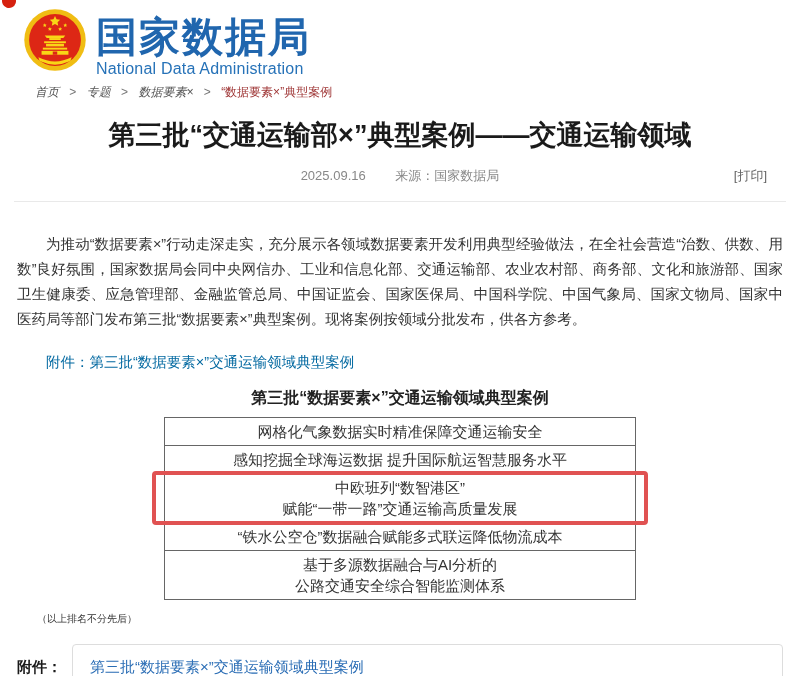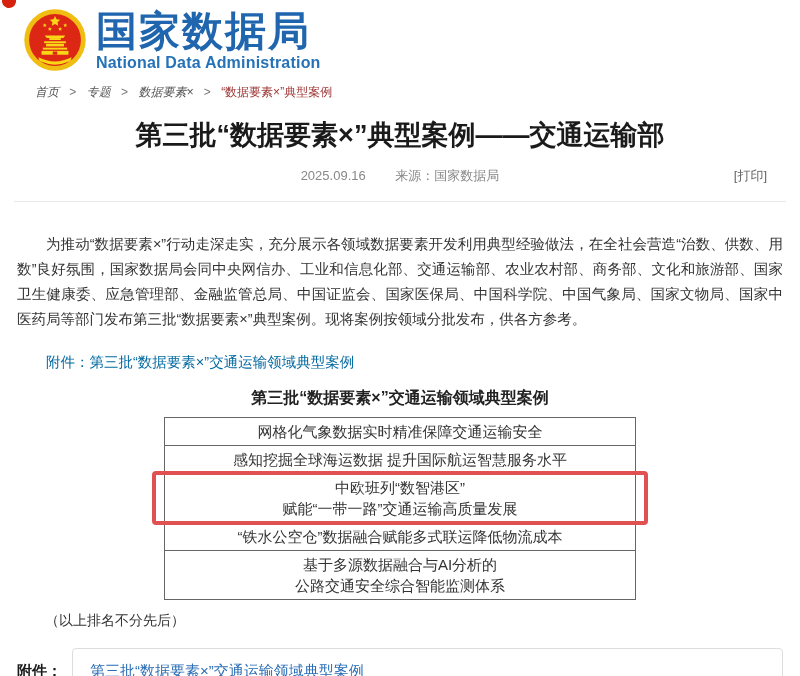--- a/index.html
+++ b/index.html
@@ -11,23 +11,23 @@
     position:relative;
     overflow:hidden;
   }
   
   .corner-mark{ position:absolute; left:2px; top:-6px; width:14px; height:14px;
     border-radius:50%; background:#d6210f; transform:rotate(18deg); }
 
   
   .header{ position:relative; height:78px; }
   .emblem{ position:absolute; left:23px; top:8px; width:64px; height:64px; }
-  .site-text{ position:absolute; left:96px; top:9px; }
+  .site-text{ position:absolute; left:96px; top:15px; }
   .site-cn{ font-size:41px; font-weight:bold; color:#2066ae; letter-spacing:2px; line-height:45px; }
-  .site-en{ font-size:16px; color:#2672b8; margin-top:0px; letter-spacing:0.2px;font-weight:bold; }
+  .site-en{ font-size:16px; color:#2672b8; margin-top:0px; letter-spacing:0.2px; }
 
   
   .breadcrumb{ margin:6px 0 0 35px; font-size:12px; color:#555; }
   .bc-item{ color:#555; cursor:pointer;font-style:italic; }
   .bc-sep{ margin:0 7px; color:#777; }
   .bc-current{ color:#9e3434; font-weight:normal; }
 
   
   .title{ text-align:center; font-size:27px; font-weight:bold; color:#1a1a1a;
     margin-top:16px; line-height:36px; }
@@ -44,21 +44,21 @@
 
   
   .table-title{ text-align:center; font-weight:bold; font-size:16px; color:#222; margin-top:13px; }
   .case-table{ width:472px; margin:8px auto 8px auto; border:1px solid #666; }
   .trow{ position:relative; border-top:1px solid #666; text-align:center;
     padding:3px 0; font-size:15px; line-height:21px; color:#333; }
   .trow:first-child{ border-top:none; }
   .hl-box{ position:absolute; left:-13px; right:-13px; top:-3px; bottom:-3px;
     border:4px solid #e05252; border-radius:4px; pointer-events:none; z-index:2; }
 
-  .note{ font-size:14px; color:#333; margin:12px 0 0 0; text-indent:2em; }
+  .note{ font-size:10px; color:#333; margin:12px 0 0 0; text-indent:2em; }
 
   
   .attach-section{ display:flex; align-items:center; margin:18px 17px 0 17px; }
   .attach-label{ font-weight:bold; font-size:15px; color:#1a1a1a; white-space:nowrap; }
   .attach-box{ flex:1; margin-left:10px; border:1px solid #ddd; border-radius:4px;
     height:46px; display:flex; align-items:center; padding-left:17px; background:#fff; }
   .attach-link{ color:#2a6db5; font-size:15px; cursor:pointer; }
 </style>
 </head>
 <body>
@@ -95,21 +95,21 @@
 <div class="breadcrumb">
   <span class="bc-item">首页</span>
   <span class="bc-sep">&gt;</span>
   <span class="bc-item">专题</span>
   <span class="bc-sep">&gt;</span>
   <span class="bc-item">数据要素×</span>
   <span class="bc-sep">&gt;</span>
   <span class="bc-current">“数据要素×”典型案例</span>
 </div>
 
-<h1 class="title">第三批“数据要素×”典型案例——交通运输部</h1>
+<h1 class="title">第三批“交通运输部×”典型案例——交通运输领域</h1>
 
 <div class="meta">
   <span class="meta-date">2025.09.16</span>
   <span class="meta-source">来源：国家数据局</span>
   <span class="print-btn">[打印]</span>
 </div>
 
 <div class="divider"></div>
 
 <div class="article-body">

